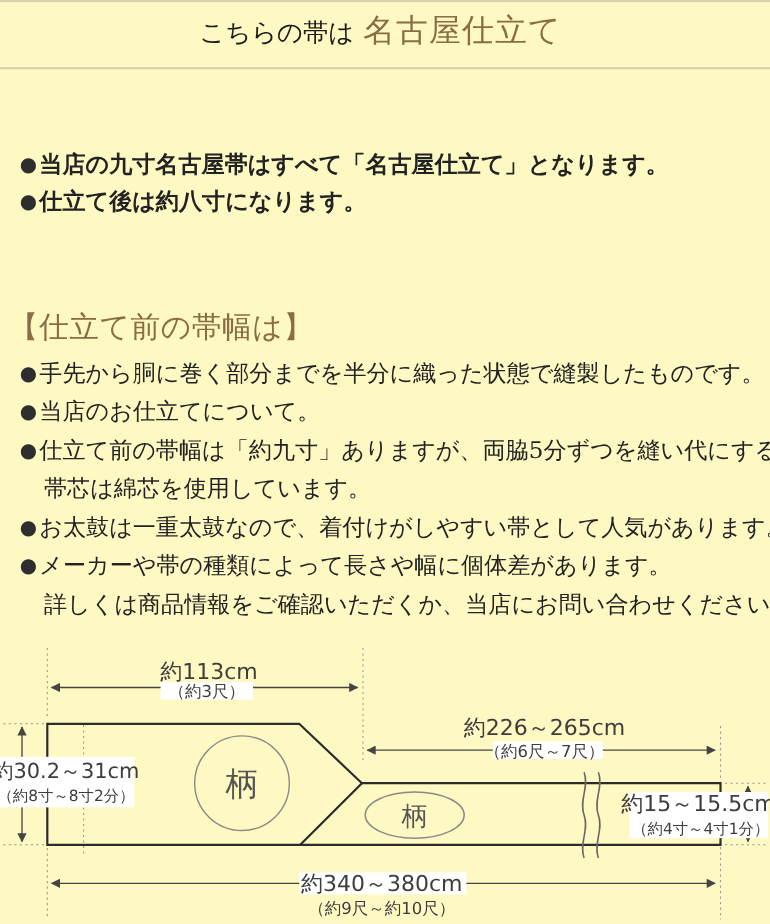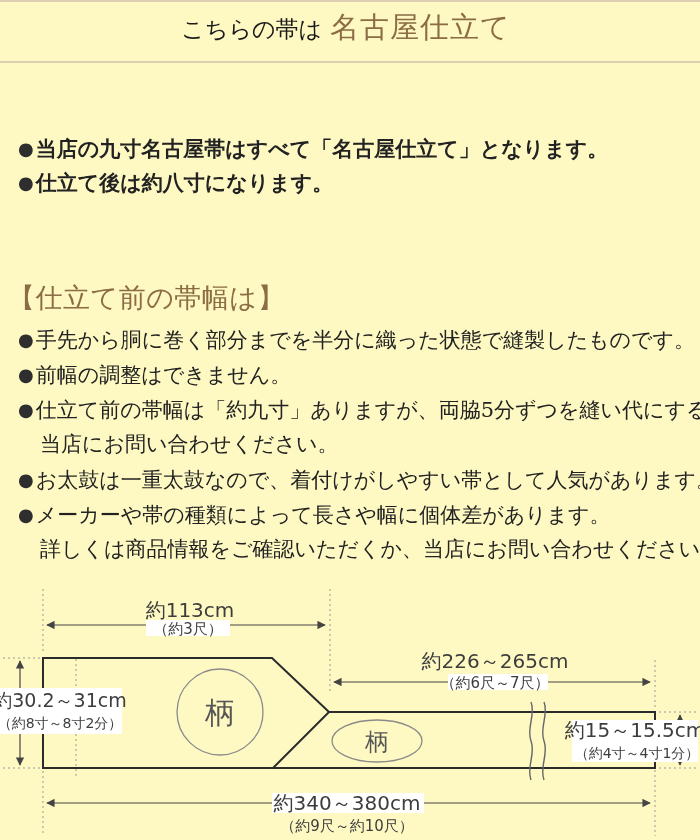--- a/index.html
+++ b/index.html
@@ -50,23 +50,23 @@
 
   <div class="list s1">
     <div class="line"><span class="mk">●</span><span>当店の九寸名古屋帯はすべて「名古屋仕立て」となります。</span></div>
     <div class="line"><span class="mk">●</span><span>仕立て後は約八寸になります。</span></div>
   </div>
 
   <div class="sec-heading s2">【仕立て前の帯幅は】</div>
 
   <div class="list s2">
     <div class="line"><span class="mk">●</span><span>手先から胴に巻く部分までを半分に織った状態で縫製したものです。</span></div>
-    <div class="line"><span class="mk">●</span><span>前幅の調整はできません。</span></div>
+    <div class="line"><span class="mk">●</span><span>当店のお仕立てについて。</span></div>
     <div class="line"><span class="mk">●</span><span>仕立て前の帯幅は「約九寸」ありますが、両脇5分ずつを縫い代にするため</span></div>
-    <div class="line cont"><span>当店にお問い合わせください。</span></div>
+    <div class="line cont"><span>帯芯は綿芯を使用しています。</span></div>
     <div class="line"><span class="mk">●</span><span>お太鼓は一重太鼓なので、着付けがしやすい帯として人気があります。</span></div>
     <div class="line"><span class="mk">●</span><span>メーカーや帯の種類によって長さや幅に個体差があります。</span></div>
     <div class="line cont"><span>詳しくは商品情報をご確認いただくか、当店にお問い合わせください。</span></div>
   </div>
 
   <svg style="position:absolute;left:0;top:582px;" width="700" height="258" viewBox="0 582 700 258">
     <defs>
       <marker id="ah" viewBox="0 0 10 10" refX="9" refY="5" markerWidth="8" markerHeight="7" orient="auto-start-reverse">
         <path d="M0 0 L10 5 L0 10 z" fill="#444"></path>
       </marker>

